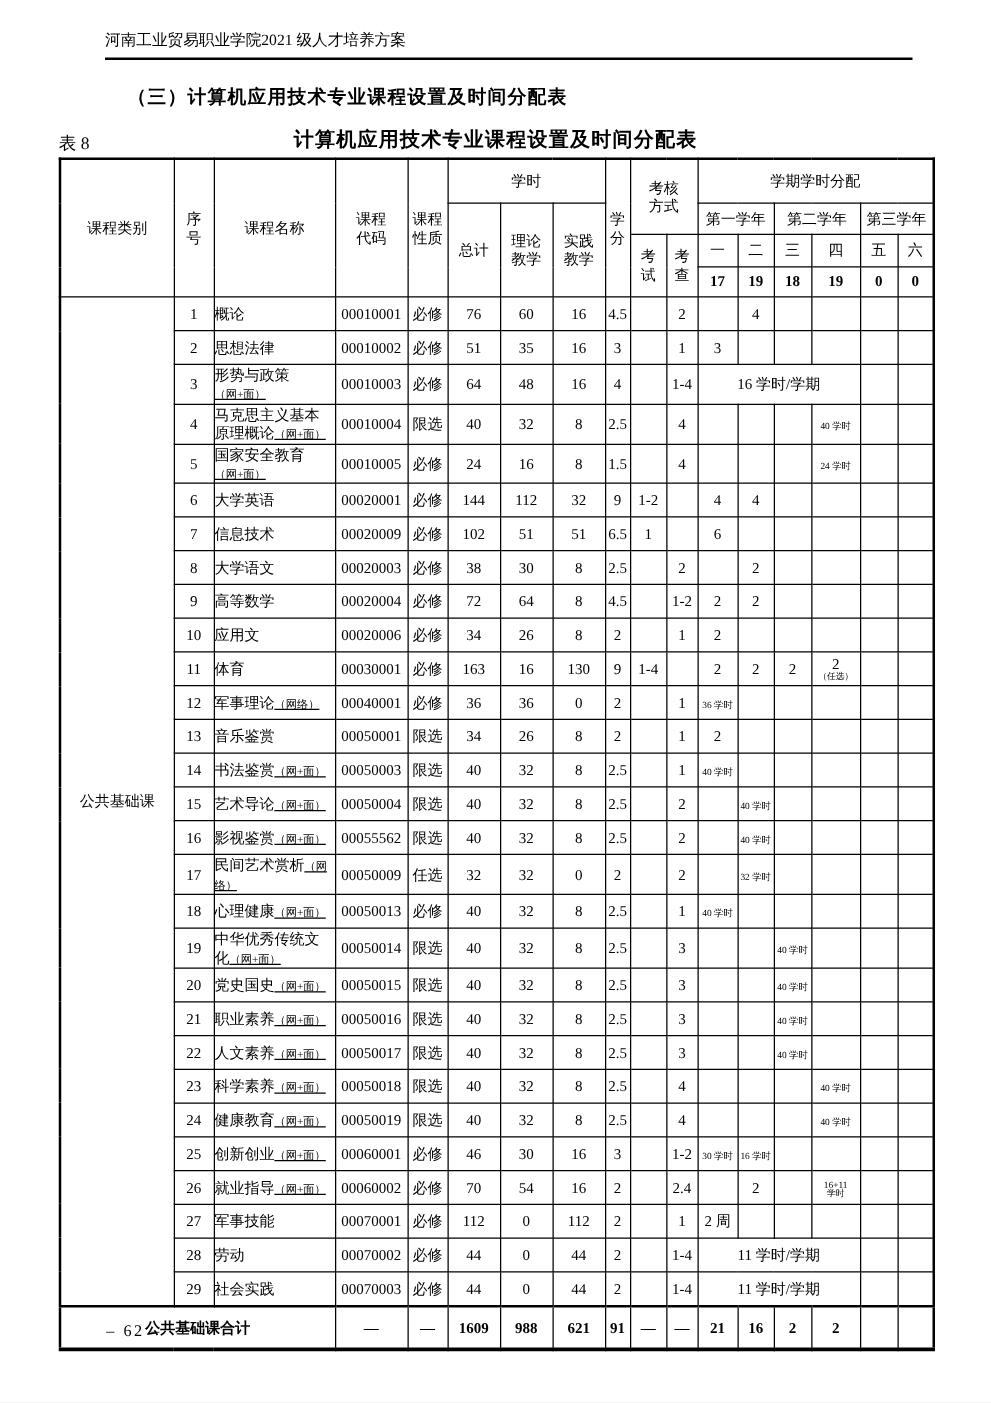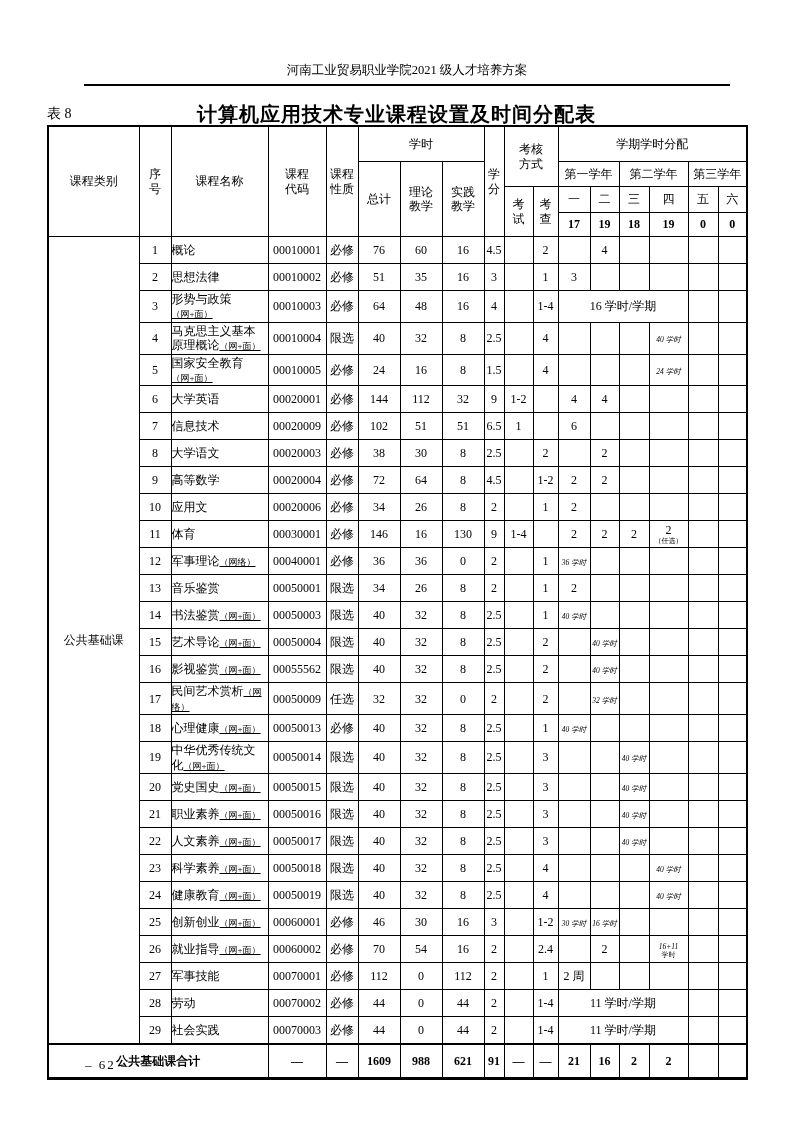--- a/index.html
+++ b/index.html
@@ -6,43 +6,43 @@
   .page{
     position:relative;
     width:793px;height:1122px;
     background:#fff;
     font-family:"Liberation Serif","DejaVu Serif",serif;
     color:#000;
     overflow:hidden;
   }
   .content{position:absolute;left:47px;top:0;width:699px;}
   .doc-header{
-    display:flex;justify-content:center;align-items:flex-end;
-    margin:62px 16px 0 37px;
+    display:flex;justify-content:flex-start;align-items:flex-end;
+    margin:24px 16px 0 37px;
     padding-bottom:5px;
     border-bottom:2.5px solid #000;
     font-size:12.5px;
   }
   .section-title{
     margin:20px 0 0 55px;
     font-size:15px;font-weight:bold;
     letter-spacing:1px;
   }
   .caption-row{
     position:relative;
     margin-top:15px;
     height:22px;
   }
   .table-label{
     position:absolute;left:0;top:4px;
     font-size:14px;
   }
   .table-title{
     text-align:center;
-    font-size:20px;font-weight:bold;
+    font-size:16px;font-weight:bold;
     letter-spacing:1px;
   }
   table.course{
     width:699px;
     border-collapse:collapse;
     table-layout:fixed;
     font-size:12px;
     text-align:center;
     border:2px solid #000;
     border-bottom:3px solid #000;
@@ -62,21 +62,21 @@
   thead tr:nth-child(3) th{height:23px;}
   thead tr:nth-child(4) th{height:21px;}
   thead tr.weeks th{font-weight:bold;}
   tbody td{height:24px;}
   td.name{
     text-align:left;
     padding-left:4px;
     padding-right:1px;
   }
   .pn{font-size:9px;text-decoration:underline;}
-  .sm{font-size:7.5px;line-height:1.1;display:inline-block;font-style:italic;}
+  .sm{font-size:7.5px;line-height:1.1;display:inline-block;}
   .sub{display:block;font-size:7px;line-height:1.05;font-family:Liberation Mono, monospace;}
   tr.total td{
     font-weight:bold;
     border-top:2px solid #000;
     height:30px;
   }
   .page-number{
     position:absolute;
     left:85px;top:1057px;
     font-size:13px;
@@ -88,20 +88,21 @@
 <body>
 
 <div class="page">
   <div class="content">
 
     <div class="doc-header">
       <span>河南工业贸易职业学院</span>
       <span>2021 级人才培养方案</span>
     </div>
 
+    <div class="section-title">（三）计算机应用技术专业课程设置及时间分配表</div>
 
     <div class="caption-row">
       <span class="table-label">表 8</span>
       <div class="table-title">计算机应用技术专业课程设置及时间分配表</div>
     </div>
 
     <table class="course" id="course-table">
       <colgroup>
         <col style="width:91px">
           <col style="width:32px">
@@ -349,21 +350,21 @@
             <td colspan="1"></td>
             <td colspan="1"></td>
             <td colspan="1"></td>
             <td colspan="1"></td>
           </tr>
           <tr>
             <td>11</td>
             <td class="name">体育</td>
             <td>00030001</td>
             <td>必修</td>
-            <td>146</td>
+            <td>163</td>
             <td>16</td>
             <td>130</td>
             <td>9</td>
             <td>1-4</td>
             <td></td>
             <td colspan="1">2</td>
             <td colspan="1">2</td>
             <td colspan="1">2</td>
             <td colspan="1">2<span class="sub">（任选）</span></td>
             <td colspan="1"></td>

